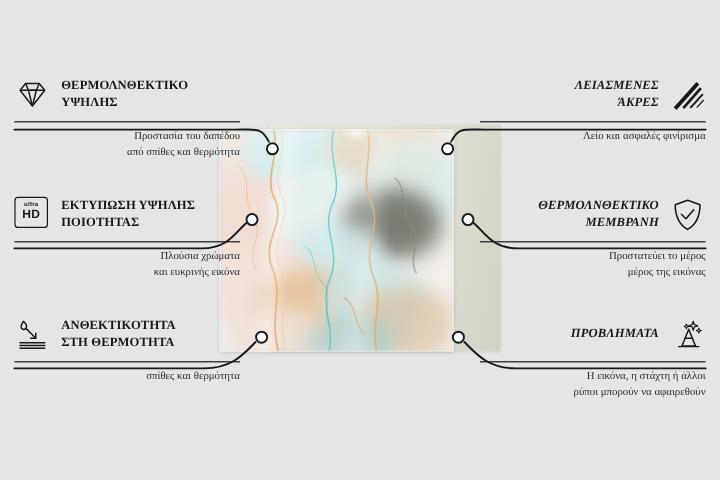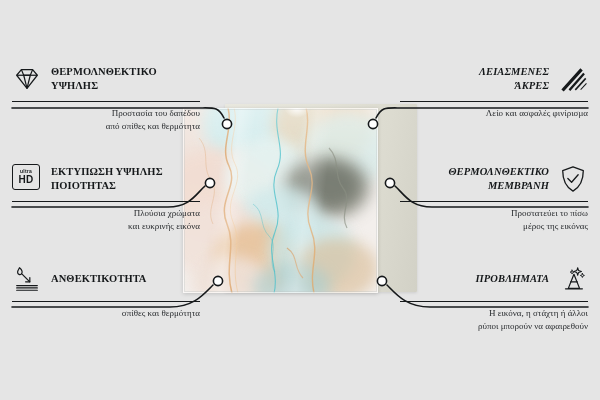--- a/index.html
+++ b/index.html
@@ -234,20 +234,21 @@
             <path d="M10.5,10.5 L19,19"></path>
             <path d="M19,19 L19,14.5 M19,19 L14.5,19"></path>
             <path d="M5,23 L27,23"></path>
             <path d="M5,25.5 L27,25.5"></path>
             <path d="M5,28 L27,28"></path>
           </g>
         </svg>
       </div>
       <div class="feat-title">
         <span>ΑΝΘΕΚΤΙΚΟΤΗΤΑ</span>
+        <span>ΣΤΗ ΘΕΡΜΟΤΗΤΑ</span>
       </div>
     </div>
     <div class="rule"></div>
     <div class="feat-sub">
       <span>σπίθες και θερμότητα</span>
     </div>
   </div>
 
   <div class="feat right" style="top:62px">
     <div class="feat-head">
@@ -282,21 +283,21 @@
           </g>
         </svg>
       </div>
       <div class="feat-title">
         <span>ΘΕΡΜΟΛΝΘΕΚΤΙΚΟ</span>
         <span>ΜΕΜΒΡΑΝΗ</span>
       </div>
     </div>
     <div class="rule"></div>
     <div class="feat-sub">
-      <span>Προστατεύει το πίσω</span>
+      <span>Προστατεύει το μέρος</span>
       <span>μέρος της εικόνας</span>
     </div>
   </div>
 
   <div class="feat right" style="top:262px">
     <div class="feat-head">
       <div class="ficon">
         <svg viewBox="0 0 32 32">
           <g fill="none" stroke="#16191b" stroke-width="1.3" stroke-linecap="round" stroke-linejoin="round">
             <path d="M11,26 L17,11 L23,26 Z"></path>

